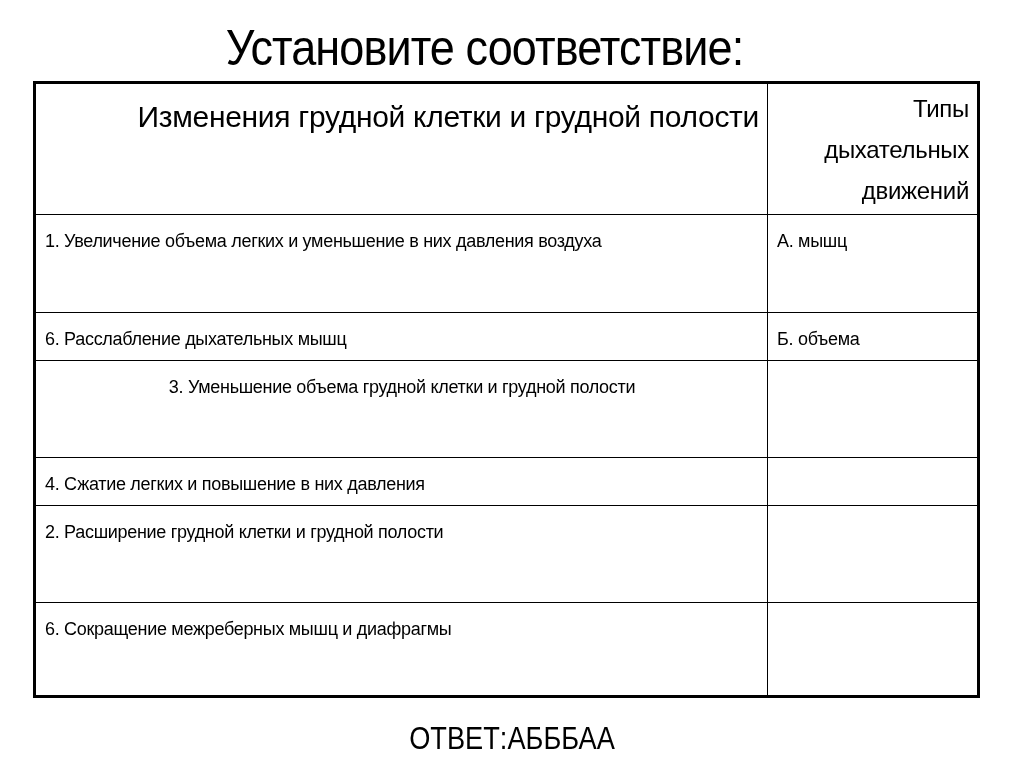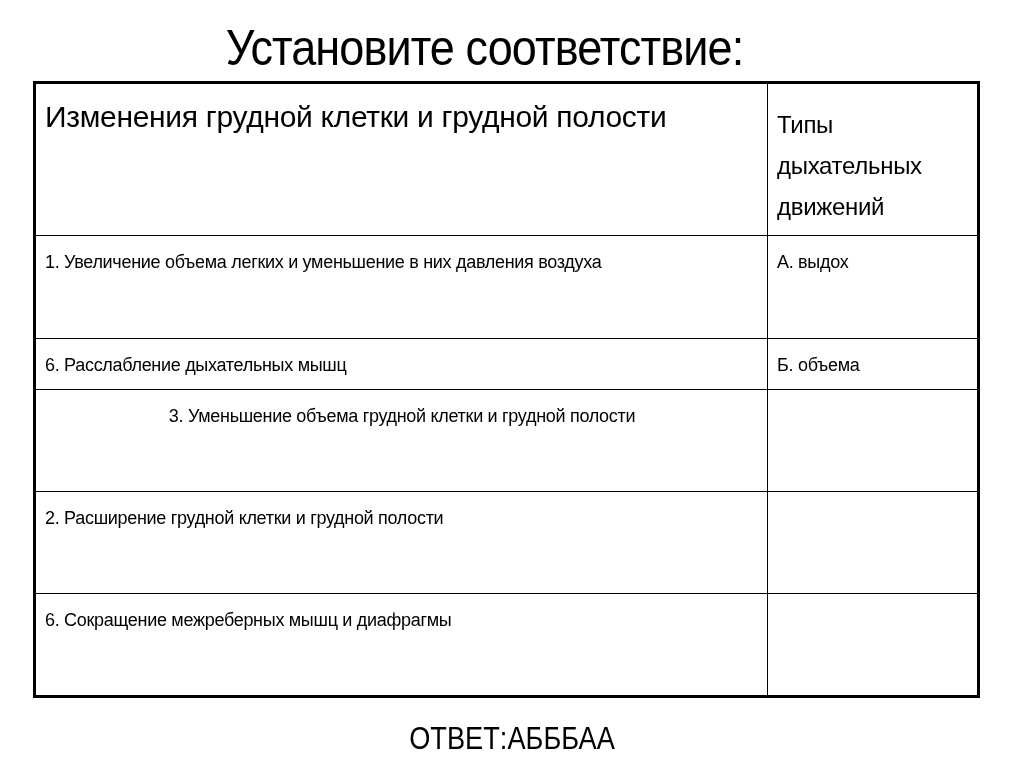--- a/index.html
+++ b/index.html
@@ -44,34 +44,34 @@
     }
     td {
       border: 1.5px solid #000;
       vertical-align: top;
       padding: 6px 8px 0 9px;
       font-size: 18px;
       line-height: 41px;
       letter-spacing: -0.3px;
       overflow: hidden;
     }
-    tr:first-child td { border-top: none; }
+    tr:first-child td { border-top: none; text-align: right; }
     tr td:first-child { border-left: none; }
     tr td:last-child { border-right: none; }
     tr:last-child td { border-bottom: none; }
     .col1 { width: 714px; }
     td.head1 {
       font-size: 30px;
       line-height: 55px;
       padding-top: 5px;
     }
     td.head2 {
       font-size: 24px;
       line-height: 41px;
-      padding-top: 20px;
+      padding-top: 4px;
     }
     .r0 { height: 130px; }
     .r1 { height: 98px; }
     .r2 { height: 48px; }
     .r3 { height: 97px; text-align: center; }
     .r4 { height: 48px; }
     .r5 { height: 97px; }
     .r6 { height: 96px; }
     .answer {
       position: absolute;
@@ -92,28 +92,32 @@
 
 <div class="tbl-wrap">
   <table>
     <tbody>
         <tr class="r0">
       <td class="col1 head1">Изменения грудной клетки и грудной полости</td>
       <td class="head2">Типы дыхательных движений</td>
     </tr>
     <tr class="r1">
       <td>1. Увеличение объема легких и уменьшение в них давления воздуха</td>
-      <td>А. выдох</td>
+      <td>А. мышц</td>
     </tr>
     <tr class="r2">
       <td>6. Расслабление дыхательных мышц</td>
       <td>Б. объема</td>
     </tr>
     <tr class="r3">
       <td>3. Уменьшение объема грудной клетки и грудной полости</td>
+      <td></td>
+    </tr>
+    <tr class="r4">
+      <td>4. Сжатие легких и повышение в них давления</td>
       <td></td>
     </tr>
     <tr class="r5">
       <td>2. Расширение грудной клетки и грудной полости</td>
       <td></td>
     </tr>
     <tr class="r6">
       <td>6. Сокращение межреберных мышц и диафрагмы</td>
       <td></td>
     </tr>

